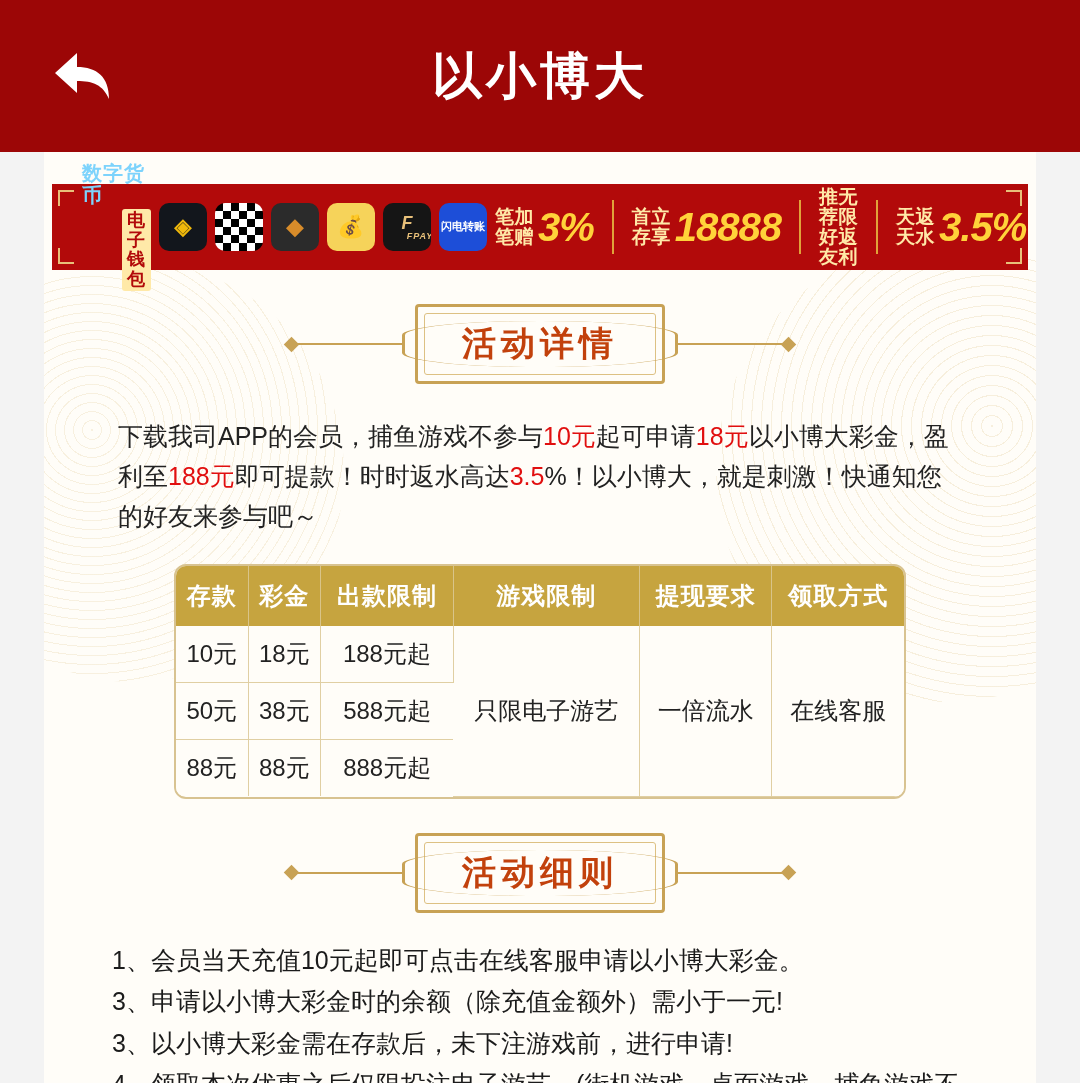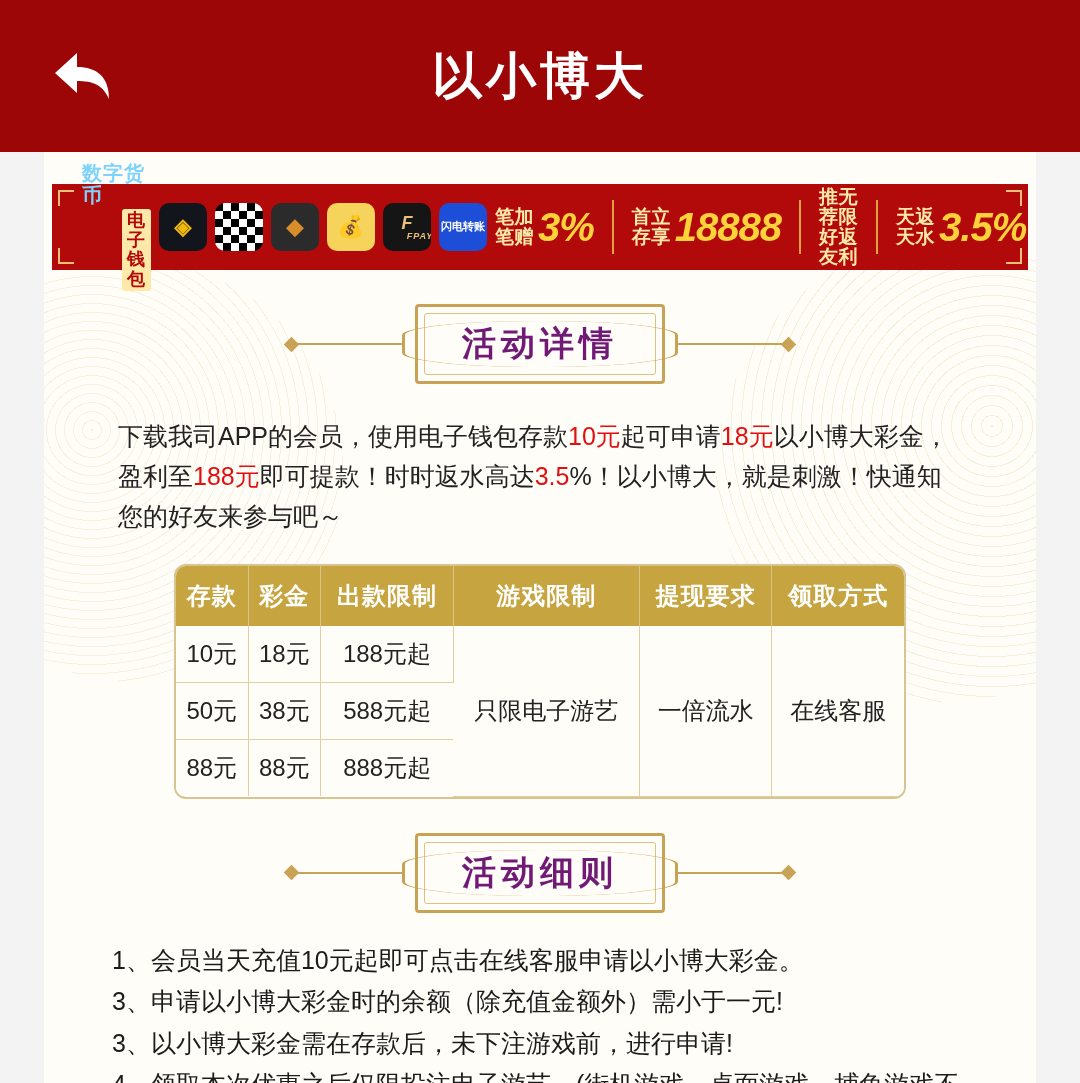--- a/index.html
+++ b/index.html
@@ -226,21 +226,21 @@
     left: -16px; right: -16px; top: 14px; bottom: 14px;
     border-left: 3px solid #c8a255;
     border-right: 3px solid #c8a255;
     border-radius: 50% / 14px;
     pointer-events: none;
   }
   .sec-title {
     position: relative;
     font-size: 34px;
     font-weight: bold;
-    color: #701a75;
+    color: #c2410c;
     letter-spacing: 5px;
     z-index: 2;
   }
 
   
   .para {
     margin: 32px 74px 0 74px;
     font-size: 25px;
     line-height: 1.6;
     color: #222;
@@ -377,21 +377,21 @@
         <span class="sec-dot"></span>
         <span class="sec-line"></span>
         <div class="sec-plaque">
           <span class="sec-title">活动详情</span>
         </div>
         <span class="sec-line"></span>
         <span class="sec-dot"></span>
       </div>
 
       <div class="para">
-        <span>下载我司APP的会员，使用电子钱包存款</span><span class="red">10元</span><span>起可申请</span><span class="red">18元</span><span>以小博大彩金，盈利至</span><span class="red">188元</span><span>即可提款！时时返水高达</span><span class="red">3.5</span><span>%！以小博大，就是刺激！快通知您的好友来参与吧～</span>
+        <span>下载我司APP的会员，捕鱼游戏不参与</span><span class="red">10元</span><span>起可申请</span><span class="red">18元</span><span>以小博大彩金，盈利至</span><span class="red">188元</span><span>即可提款！时时返水高达</span><span class="red">3.5</span><span>%！以小博大，就是刺激！快通知您的好友来参与吧～</span>
       </div>
 
       <div class="tbl-wrap">
         <table>
           <thead>
             <tr>
               <th>存款</th>
               <th>彩金</th>
               <th>出款限制</th>
               <th>游戏限制</th>

